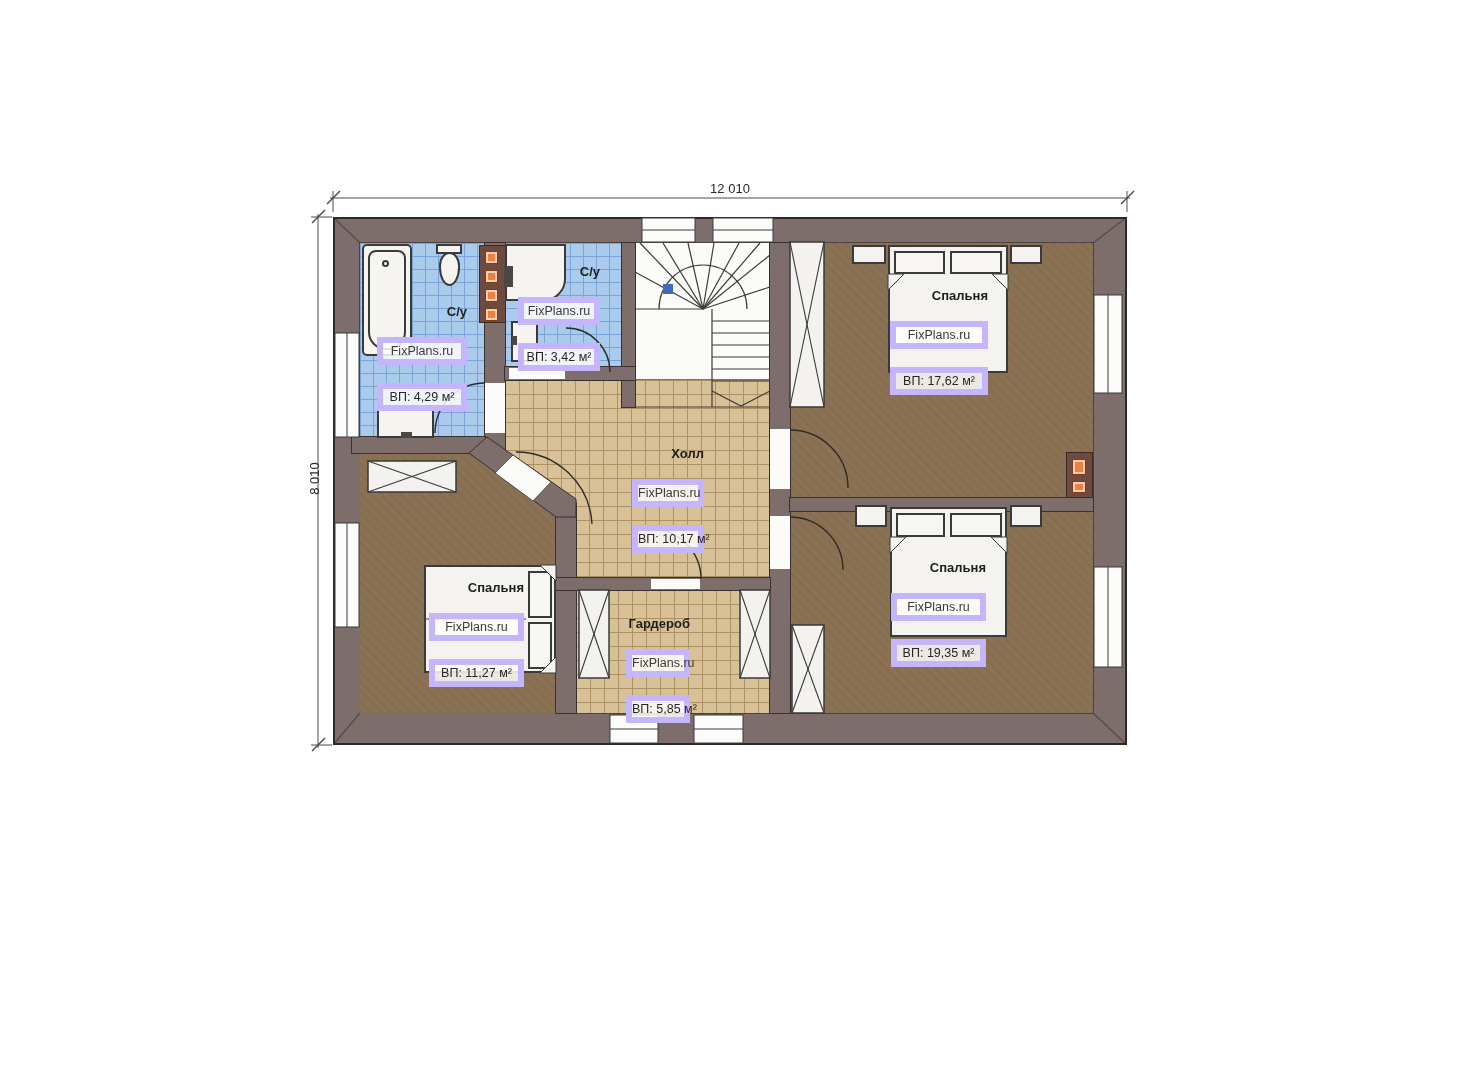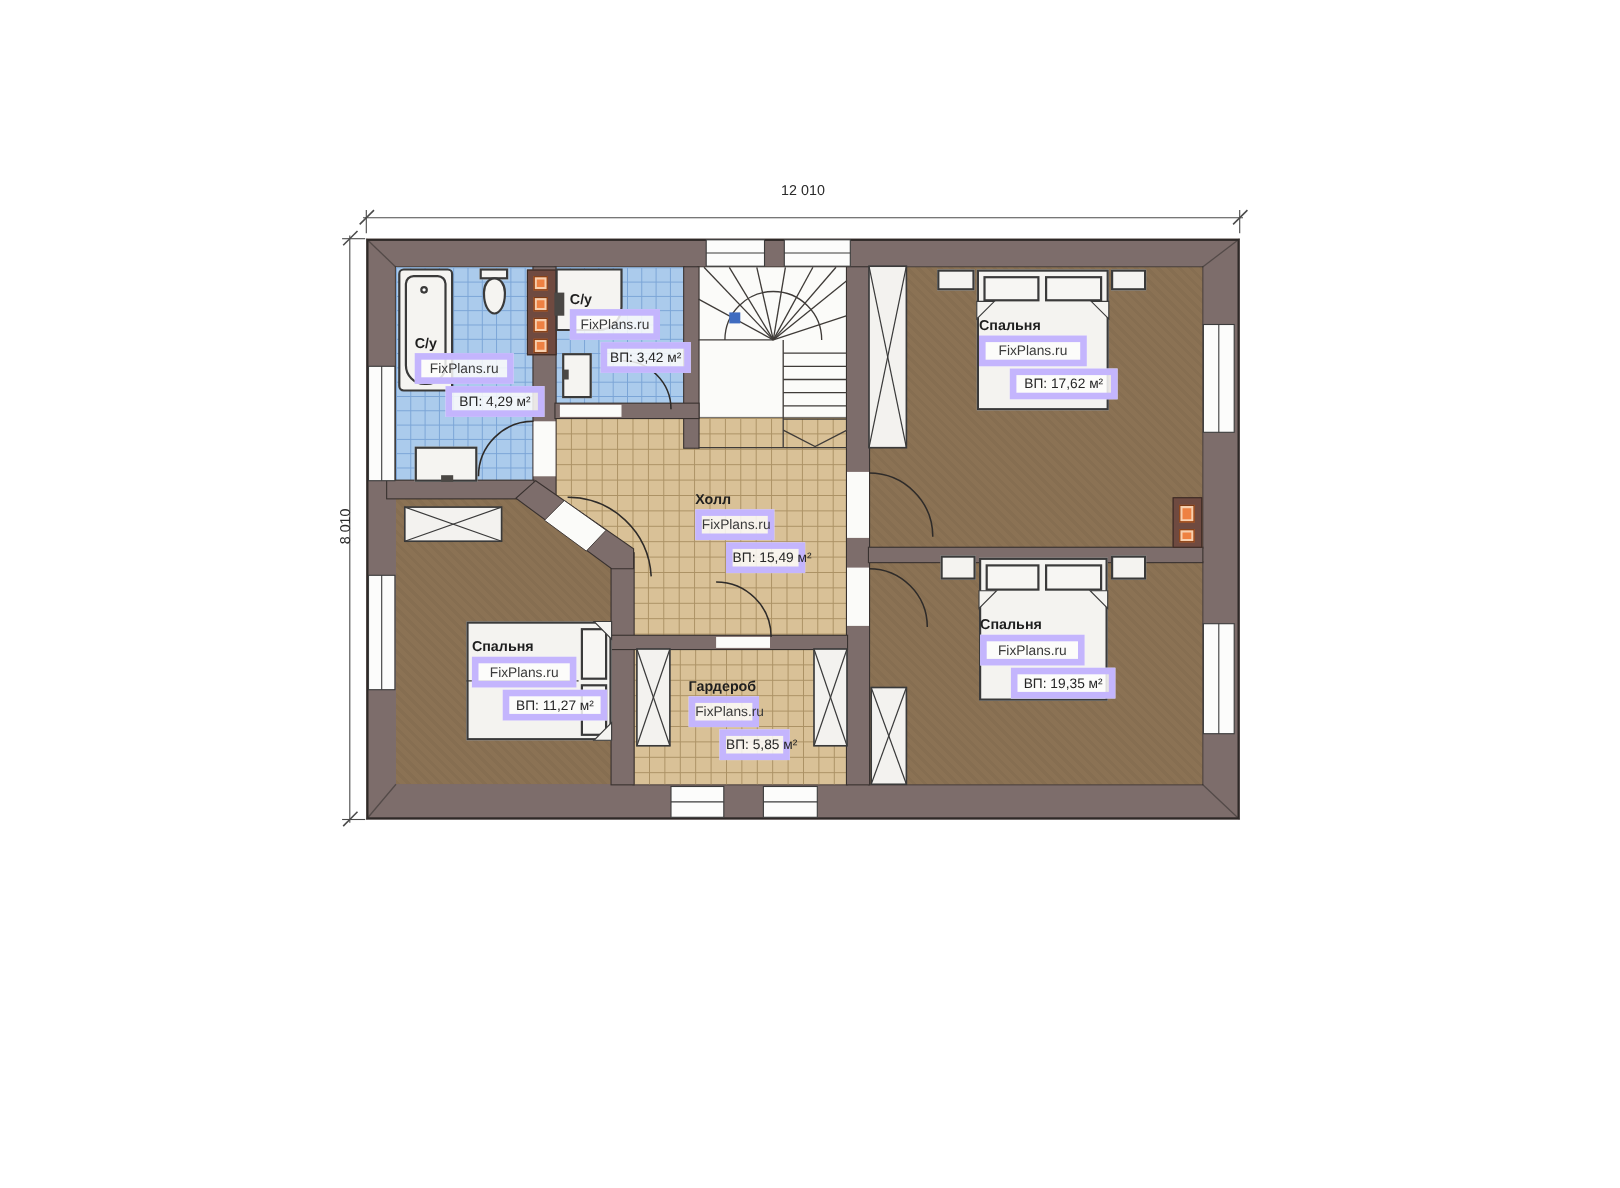--- a/index.html
+++ b/index.html
@@ -22,21 +22,21 @@
     background-image:repeating-linear-gradient(45deg,rgba(0,0,0,.04) 0 3px,transparent 3px 7px);}
   .floor-white{background:var(--floor-white,#fbfbf9);}
   .fixture{background:var(--fixture,#f5f4f1);border:2px solid #3a3a3a;}
   .dark{background:#4a4744;}
   .chimney{background:var(--chimney,#6f4a40);border:1px solid #3a2a24;}
   .flue{background:var(--orange,#ee8142);border:1px solid #7e3c16;
         box-shadow:inset 0 0 0 2px #f7cfae;}
   .bed{background:#f4f3f0;border:2px solid #3a3a3a;}
   .pillow{background:#f7f6f3;border:2px solid #3a3a3a;}
   .stand{background:#f4f3f0;border:2px solid #3a3a3a;}
-  .room-label{display:flex;flex-direction:column;align-items:flex-start;z-index:6;}
+  .room-label{display:flex;flex-direction:column;align-items:flex-end;z-index:6;gap:16px;}
   .room-name{font-weight:700;font-size:13px;color:#1e1e1e;line-height:15px;white-space:nowrap;}
   .wm-box,.area-box{border:6px solid #c4b5fd;background:rgba(253,253,252,.85);
     width:100%;text-align:center;font-size:12.5px;line-height:16px;color:#3a3a3a;
     box-sizing:border-box;margin-top:2px;white-space:nowrap;}
   .area-box{color:#262626;margin-left:28px;}
   .dim-text{font-size:13px;color:var(--dim-text,#2a2a2a);text-align:center;white-space:nowrap;}
   svg.overlay{position:absolute;left:0;top:0;z-index:4;pointer-events:none;}
   .z1{z-index:1}.z2{z-index:2}.z3{z-index:3}.z5{z-index:5}
 </style>
 </head>
@@ -238,39 +238,39 @@
     <line x1="327" y1="204" x2="340" y2="191" stroke-width="1.4"></line>
     <line x1="1121" y1="204" x2="1134" y2="191" stroke-width="1.4"></line>
     <line x1="318" y1="214" x2="318" y2="748"></line>
     <line x1="311" y1="217" x2="332" y2="217"></line>
     <line x1="311" y1="745" x2="332" y2="745"></line>
     <line x1="312" y1="223" x2="325" y2="210" stroke-width="1.4"></line>
     <line x1="312" y1="751" x2="325" y2="738" stroke-width="1.4"></line>
   </g>
 </svg>
 
-<div class="abs dim-text z5" style="left:698px;top:165px;width:64px;">12 010</div>
+<div class="abs dim-text z5" style="left:698px;top:181px;width:64px;">12 010</div>
 <div class="abs dim-text z5" style="left:290px;top:471px;width:48px;transform:rotate(-90deg);">8 010</div>
 
 <div class="abs room-label" style="left:377px;top:304px;width:90px;">
   <div class="room-name">С/у</div>
   <div class="wm-box">FixPlans.ru</div>
   <div class="area-box">ВП: 4,29 м²</div>
 </div>
 
 <div class="abs room-label" style="left:518px;top:264px;width:82px;">
   <div class="room-name">С/у</div>
   <div class="wm-box">FixPlans.ru</div>
   <div class="area-box">ВП: 3,42 м²</div>
 </div>
 
 <div class="abs room-label" style="left:632px;top:446px;width:72px;">
   <div class="room-name">Холл</div>
   <div class="wm-box">FixPlans.ru</div>
-  <div class="area-box">ВП: 15,49 м²</div>
+  <div class="area-box">ВП: 10,17 м²</div>
 </div>
 
 <div class="abs room-label" style="left:890px;top:288px;width:98px;">
   <div class="room-name">Спальня</div>
   <div class="wm-box">FixPlans.ru</div>
   <div class="area-box">ВП: 17,62 м²</div>
 </div>
 
 <div class="abs room-label" style="left:891px;top:560px;width:95px;">
   <div class="room-name">Спальня</div>

